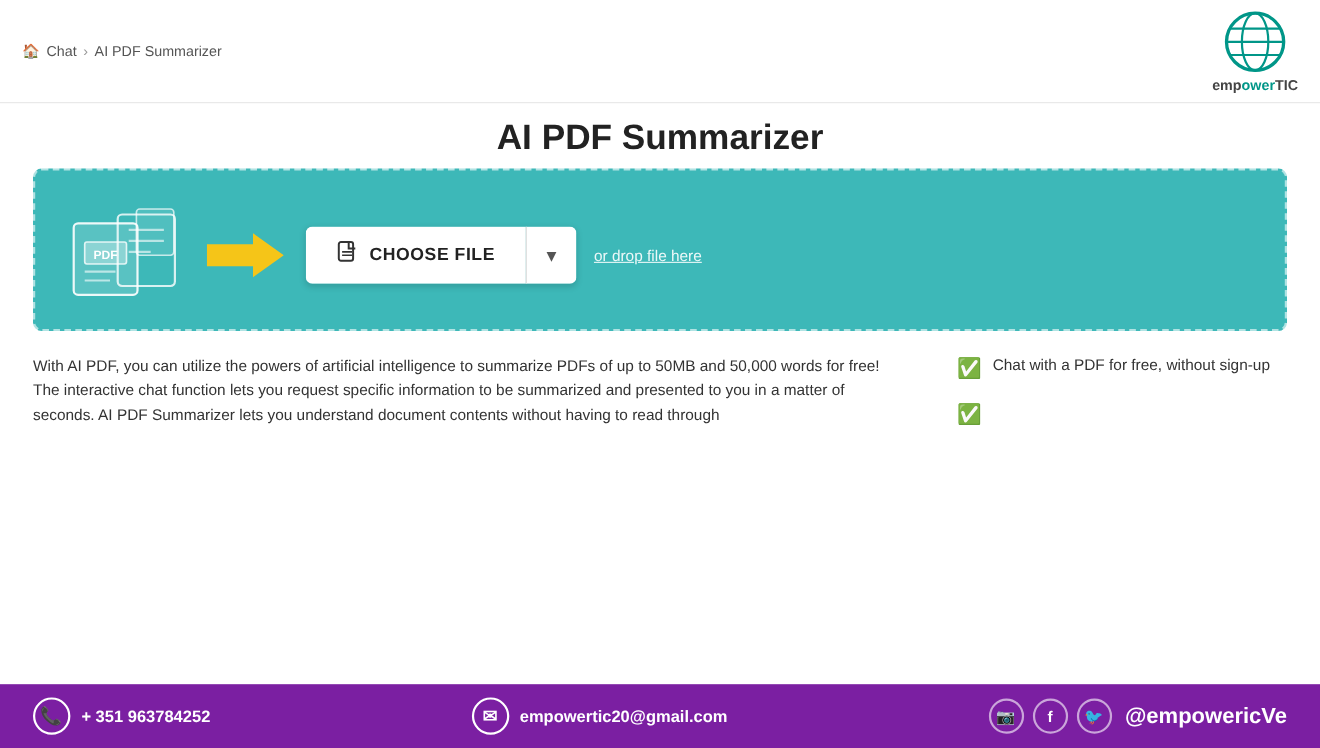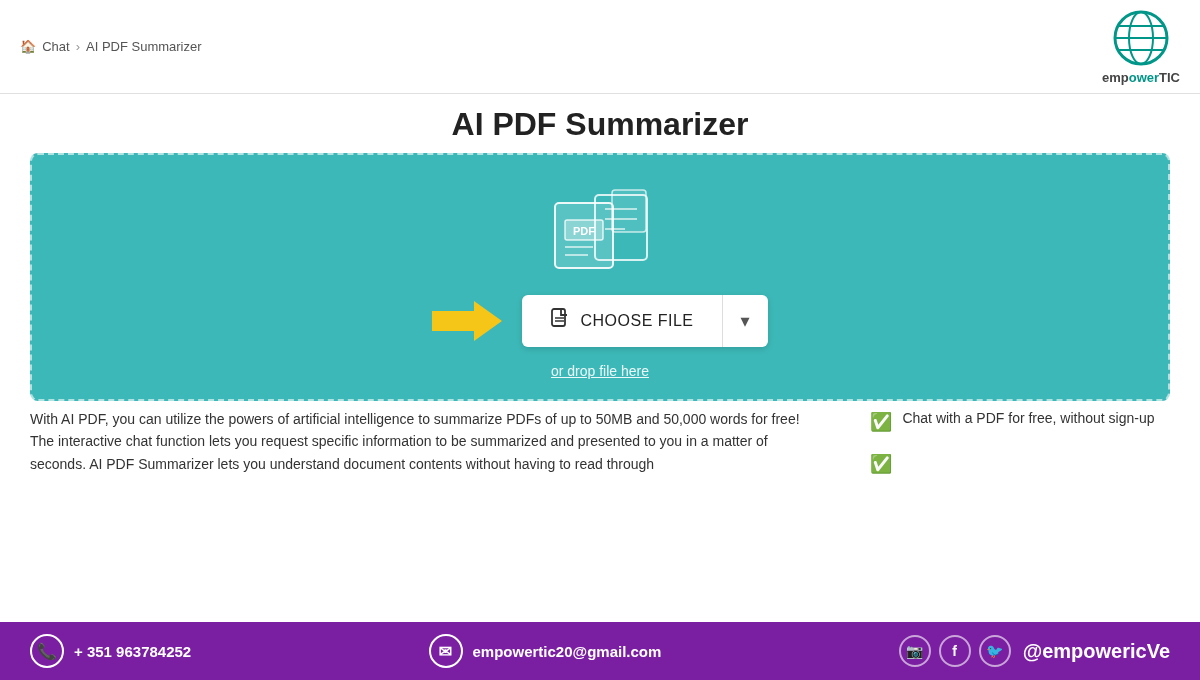--- a/index.html
+++ b/index.html
@@ -55,21 +55,21 @@
     }
 
     
     .upload-section {
       background: #3db8b8;
       margin: 0 30px;
       border-radius: 8px;
       border: 2px dashed rgba(255,255,255,0.6);
       padding: 30px 20px 20px;
       display: flex;
-      flex-direction: column;
+      flex-direction: row;
       align-items: center;
       gap: 16px;
       position: relative;
     }
 
     
     .pdf-icons {
       display: flex;
       align-items: flex-end;
       gap: -10px;
@@ -92,21 +92,21 @@
       border-radius: 6px;
       overflow: hidden;
       box-shadow: 0 2px 6px rgba(0,0,0,0.15);
     }
     .choose-file-btn {
       background: #fff;
       border: none;
       padding: 0 28px;
       height: 52px;
       font-size: 16px;
-      font-weight: 400;
+      font-weight: 700;
       color: #222;
       cursor: pointer;
       display: flex;
       align-items: center;
       gap: 10px;
       letter-spacing: 0.5px;
     }
     .choose-file-dropdown {
       background: #fff;
       border: none;
@@ -123,21 +123,21 @@
 
     .drop-text {
       font-size: 14px;
       color: rgba(255,255,255,0.9);
       text-decoration: underline;
     }
 
     
     .info-section {
       display: flex;
-      padding: 7px 30px 10px;
+      padding: 20px 30px 10px;
       gap: 60px;
       align-items: flex-start;
     }
     .info-left {
       flex: 1;
       font-size: 14px;
       color: #333;
       line-height: 1.6;
     }
     .info-right {

